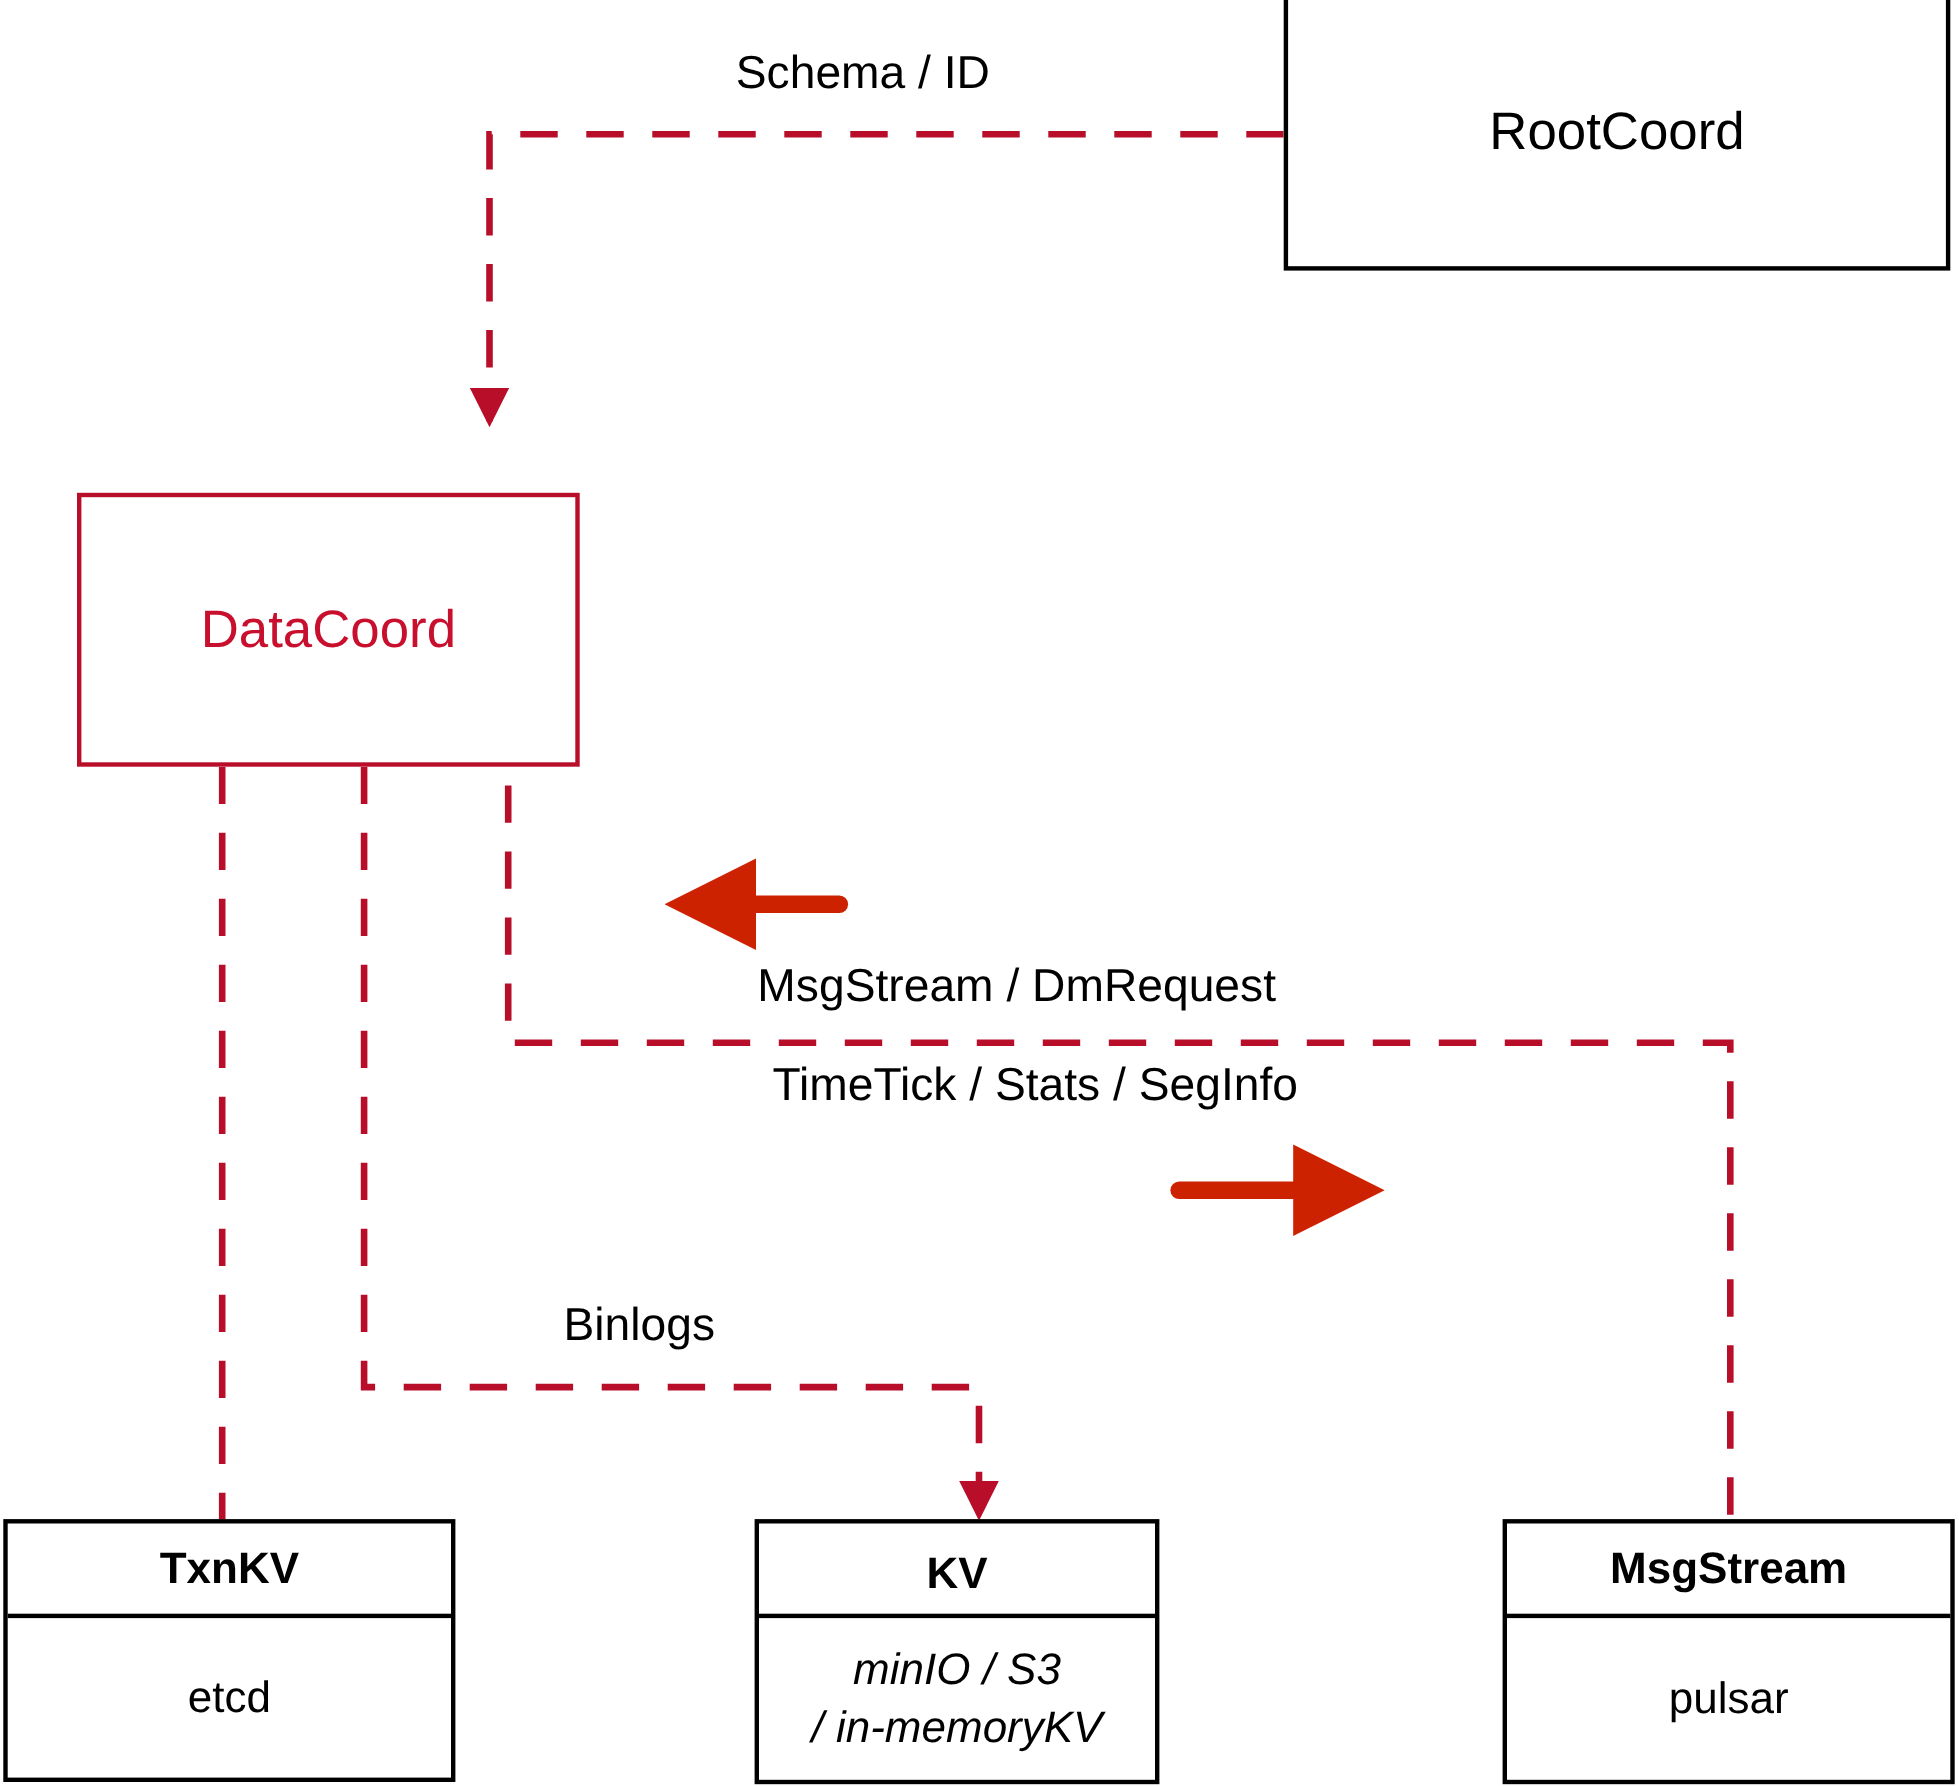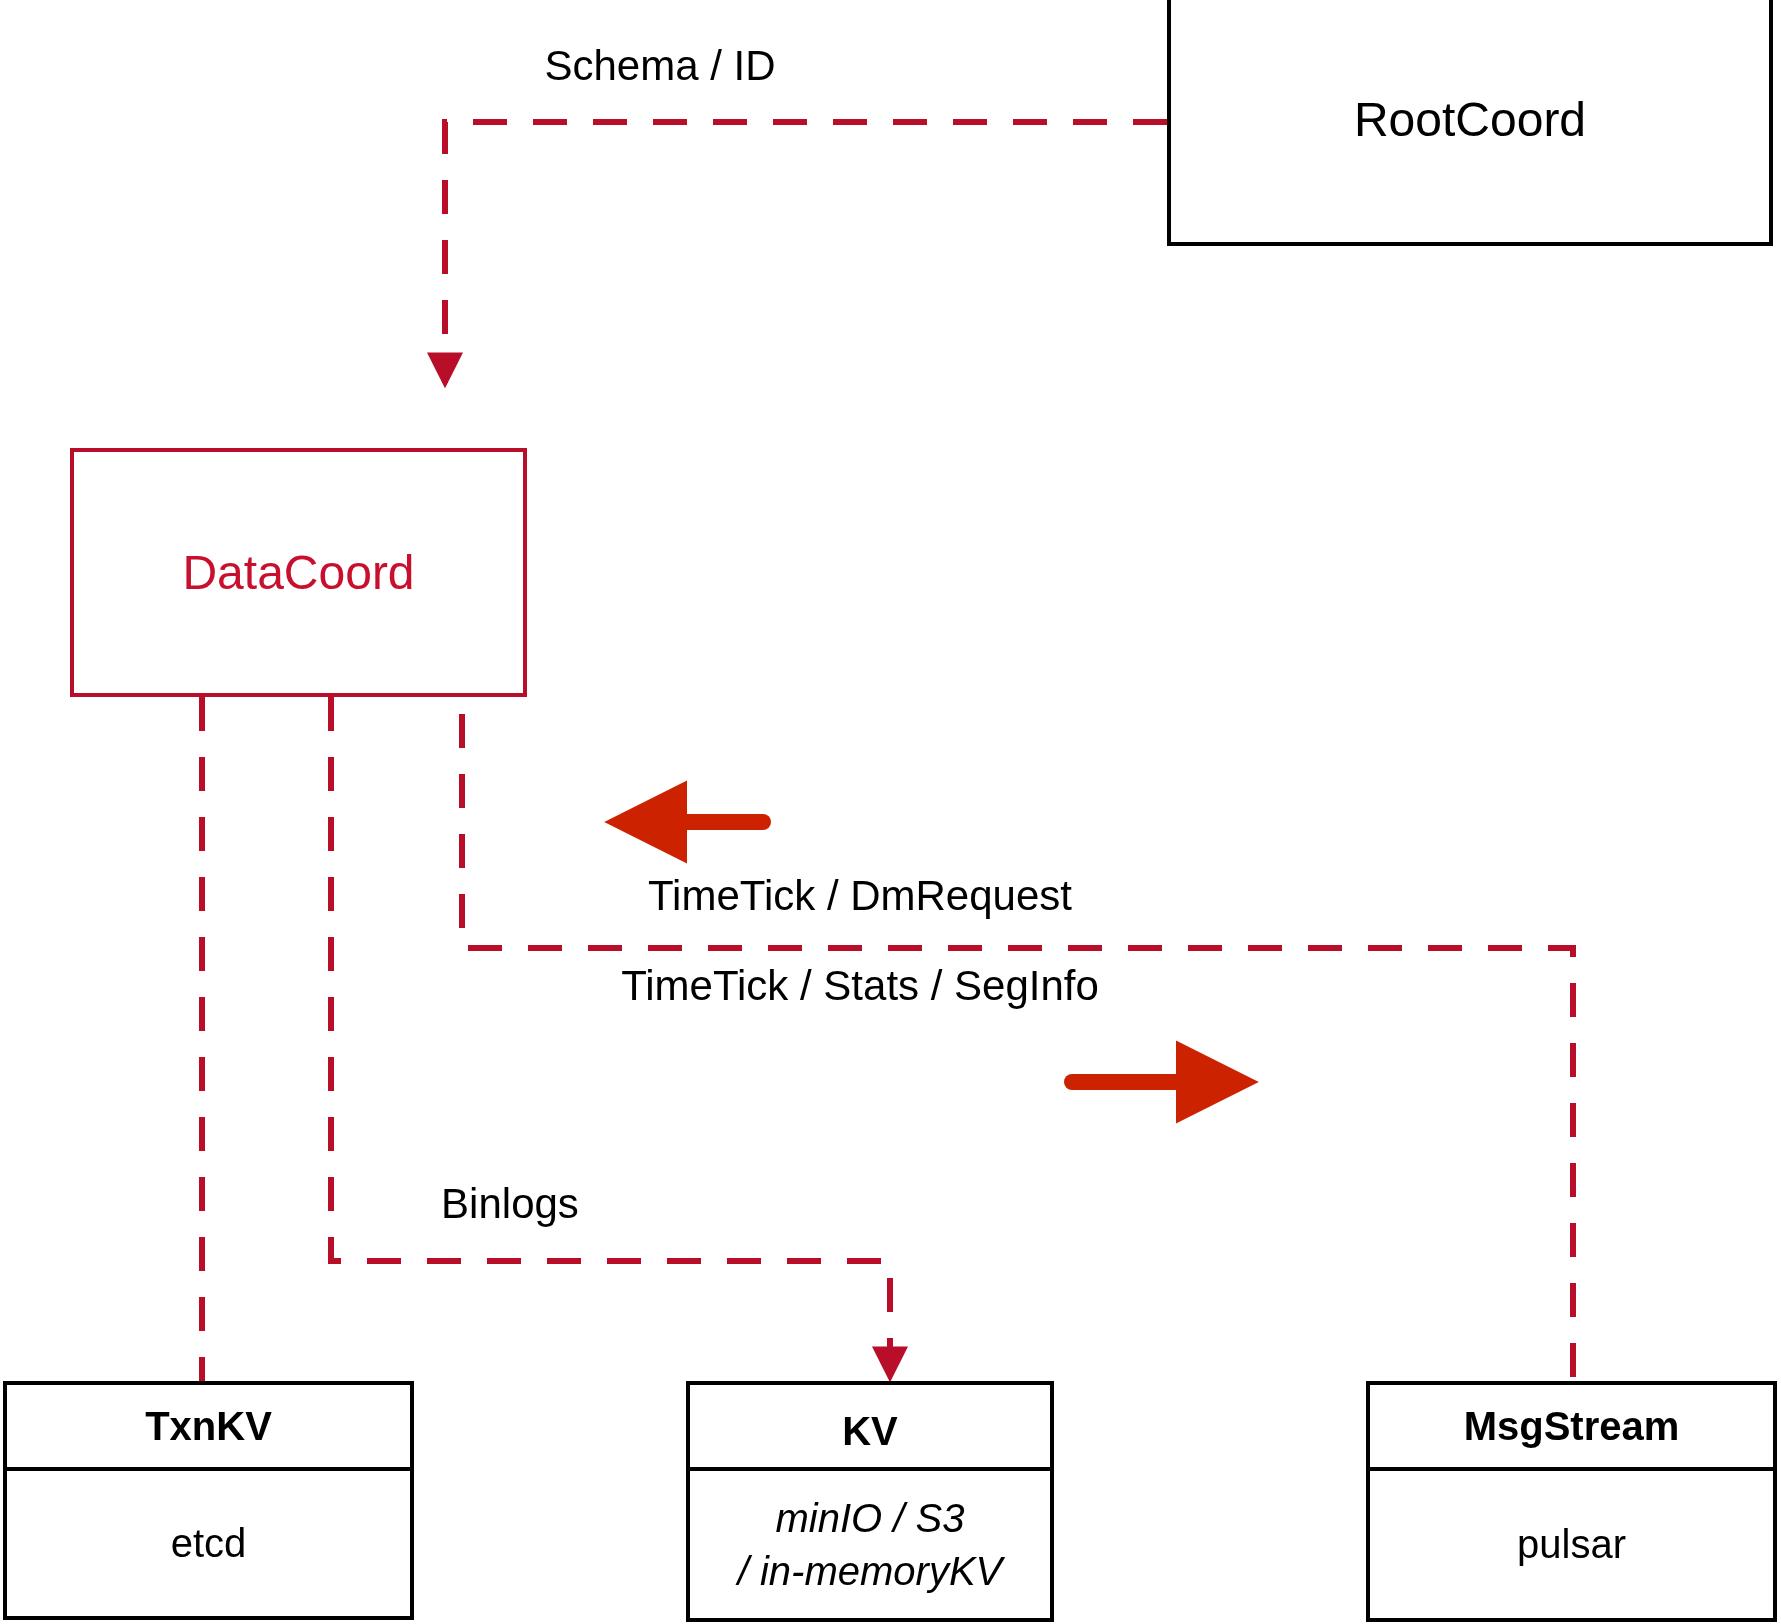--- a/index.html
+++ b/index.html
@@ -63,21 +63,21 @@
     left: 0;
     right: 0;
     height: 4px;
     background: #000000;
   }
   .edge-label {
     position: absolute;
     white-space: nowrap;
     font-size: 42px;
     color: #000000;
-    text-align: center;
+    text-align: right;
   }
   .rootcoord-text {
     position: absolute;
     left: 0; right: 0; top: 0; bottom: 0;
     display: flex;
     align-items: center;
     justify-content: center;
     font-size: 48px;
     color: #000000;
   }
@@ -155,19 +155,19 @@
   </div>
 
   <div class="node-box black" style="left:1366px; top:1381px; width:411px; height:241px;">
     <div class="title-cell" style="top:0px; height:82px;">MsgStream</div>
     <div class="divider" style="top:82px;"></div>
     <div class="body-cell" style="top:86px; bottom:0px;">pulsar</div>
   </div>
 
   <div class="edge-label" style="left:420px; top:42px; width:480px;">Schema / ID</div>
 
-  <div class="edge-label" style="left:560px; top:872px; width:600px;">TimeTick / DmRequest</div>
+  <div class="edge-label" style="left:560px; top:872px; width:600px;">MsgStream / DmRequest</div>
 
   <div class="edge-label" style="left:370px; top:1180px; width:280px;">Binlogs</div>
 
   <div class="edge-label" style="left:540px; top:962px; width:640px;">TimeTick / Stats / SegInfo</div>
 
 </div>
 
 </body></html>

